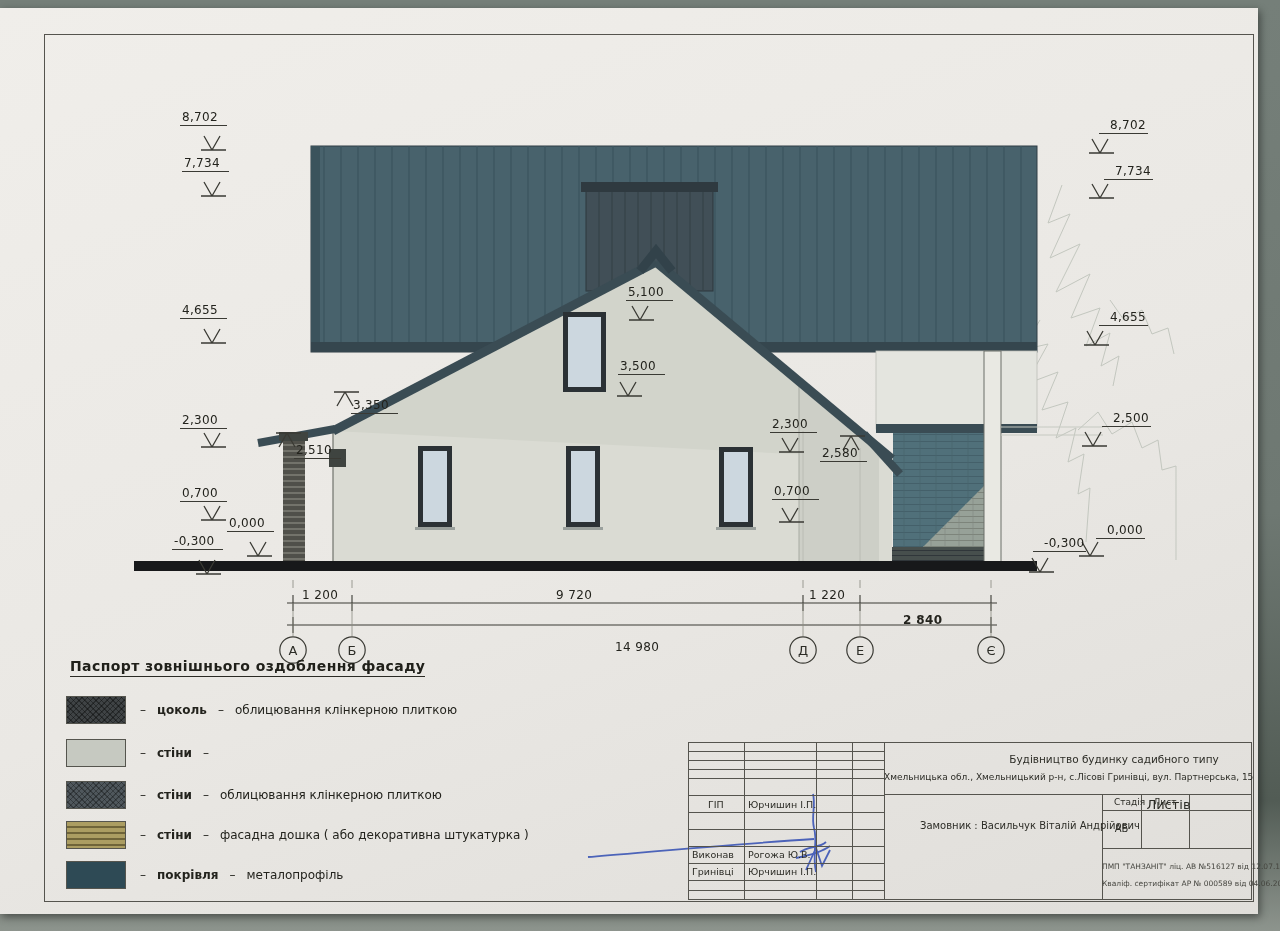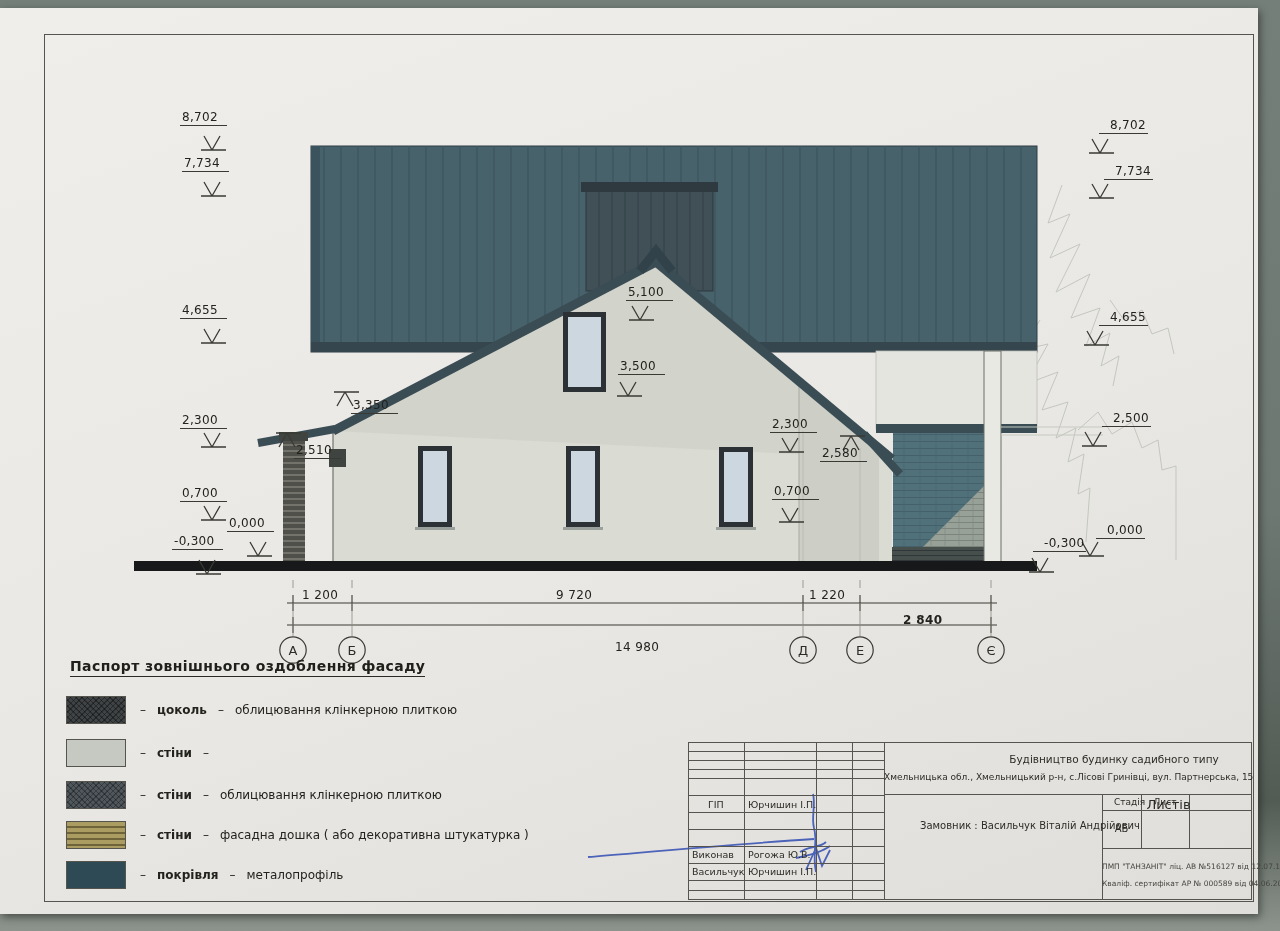--- a/index.html
+++ b/index.html
@@ -333,21 +333,21 @@
     <div class="tbl-line" style="left:688px;top:890px;width:196px;height:1px;"></div>
 
     <div class="tbl-line" style="left:884px;top:794px;width:368px;height:1px;"></div>
     <div class="tbl-line" style="left:1102px;top:810px;width:150px;height:1px;"></div>
     <div class="tbl-line" style="left:1102px;top:848px;width:150px;height:1px;"></div>
 
     <span class="tb-txt" style="left:692px;top:799px;margin-left:16px;">ГІП</span>
     <span class="tb-txt" style="left:748px;top:799px;">Юрчишин І.П.</span>
     <span class="tb-txt" style="left:692px;top:849px;">Виконав</span>
     <span class="tb-txt" style="left:748px;top:849px;">Рогожа Ю.В.</span>
-    <span class="tb-txt" style="left:692px;top:866px;">Васильчук</span>
+    <span class="tb-txt" style="left:692px;top:866px;">Гринівці</span>
     <span class="tb-txt" style="left:748px;top:866px;">Юрчишин І.П.</span>
 
     <span class="tb-txt tb-cc" style="left:884px;top:753px;width:368px;font-size:10.5px;margin-left:46px;">Будівництво будинку садибного типу</span>
     <span class="tb-txt tb-cc" style="left:884px;top:772px;width:368px;font-size:9px;">Хмельницька обл.,  Хмельницький р-н, с.Лісові Гринівці, вул. Партнерська, 15</span>
     <span class="tb-txt" style="left:920px;top:820px;font-size:10px;">Замовник :  Васильчук Віталій Андрійович</span>
 
     <span class="tb-txt tb-cc" style="left:1102px;top:797px;width:39px;font-size:9px;margin-left:8px;">Стадія</span>
     <span class="tb-txt tb-cc" style="left:1141px;top:797px;width:48px;font-size:9px;">Лист</span>
     <span class="tb-txt tb-cc" style="left:1137px;top:797px;width:63px;font-size:13px;">Листів</span>
     <span class="tb-txt tb-cc" style="left:1102px;top:823px;width:39px;font-size:10px;">АБ</span>

